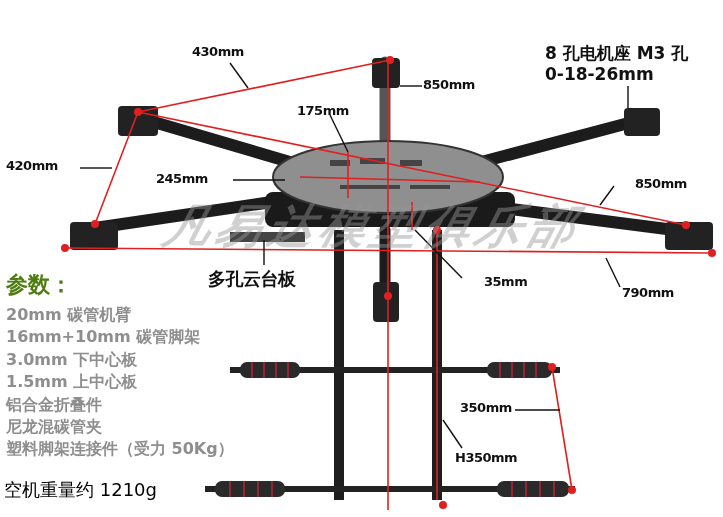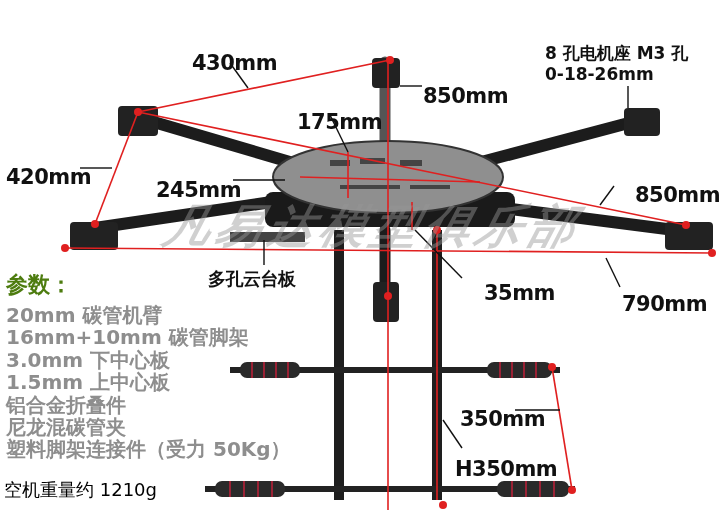--- a/index.html
+++ b/index.html
@@ -1,23 +1,23 @@
 <!DOCTYPE html>
 <html><head>
 <meta charset="utf-8">
 <style>
   html, body { margin: 0; padding: 0; background: #ffffff; }
   body { width: 723px; height: 517px; position: relative; overflow: hidden; font-family: "DejaVu Sans", sans-serif; }
   .stage { position: absolute; left: 0; top: 0; width: 723px; height: 517px; }
   svg.frame { position: absolute; left: 0; top: 0; }
   .label { position: absolute; font-family: "DejaVu Sans", sans-serif; font-weight: bold; color: #111; white-space: nowrap; letter-spacing: -0.5px; }
-  .dim { font-size: 21px; margin-top: 7px; }
+  .dim { font-size: 13px; }
   .spec-title { position: absolute; left: 6px; top: 270px; font-size: 22px; font-weight: bold; color: #4d7c0f; }
   .spec-list { position: absolute; left: 6px; top: 304px; margin: 0; padding: 0; list-style: none; }
-  .spec-list li { font-size: 20px; line-height: 22.4px; color: #8e8e8e; font-weight: bold; white-space: nowrap; }
+  .spec-list li { font-size: 16px; line-height: 22.4px; color: #8e8e8e; font-weight: bold; white-space: nowrap; }
   .weight { position: absolute; left: 4px; top: 478px; font-size: 18px; font-weight: normal; color: #000; white-space: nowrap; text-align: center; }
   .watermark { position: absolute; left: 165px; top: 196px; font-size: 46px; font-weight: bold; font-style: italic; color: rgba(150,150,150,0.45); letter-spacing: 6px; white-space: nowrap; transform: skewX(-15deg); }
   .motor-note { position: absolute; left: 545px; top: 43px; font-size: 17px; font-weight: bold; text-align: left; line-height: 21px; color: #111; }
 </style>
 </head>
 <body>
 
 <div class="stage">
 
   <svg class="frame" width="723" height="517" viewBox="0 0 723 517">

